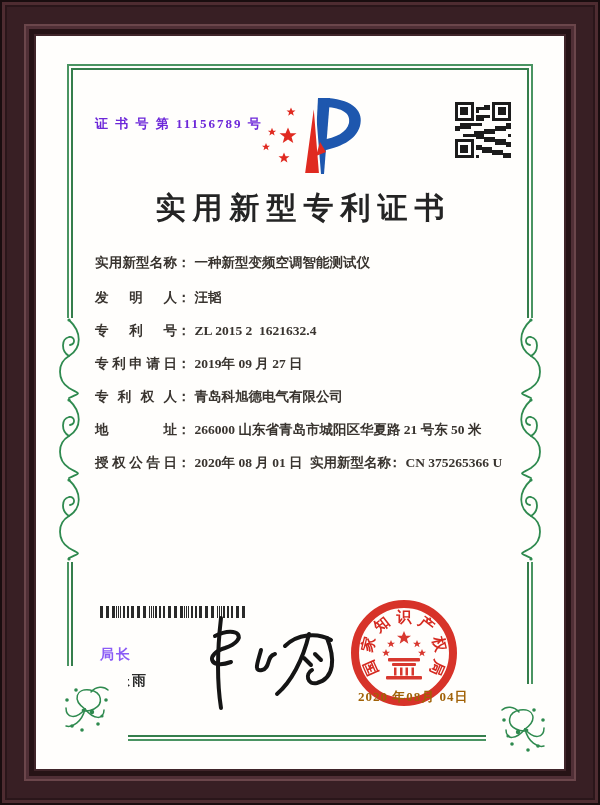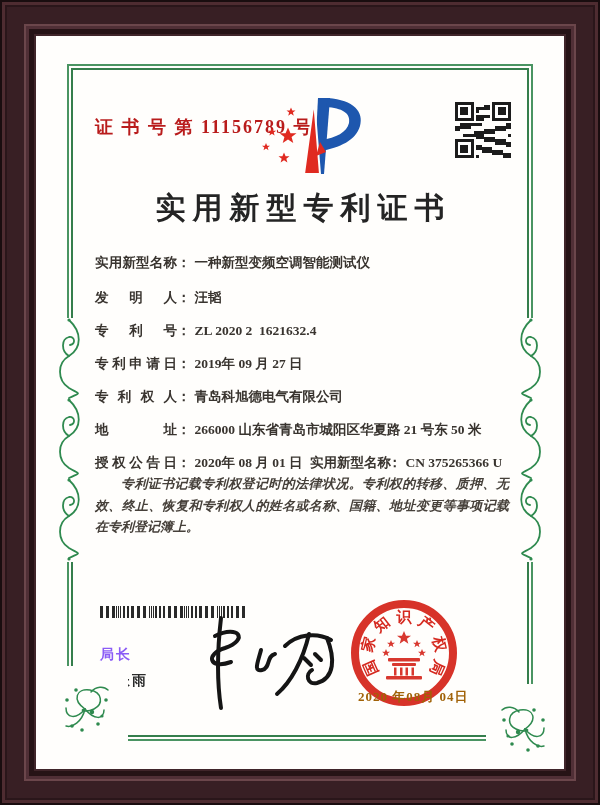--- a/index.html
+++ b/index.html
@@ -16,22 +16,22 @@
       inset 0 0 0 29px #502f36,
       inset 0 0 0 34px #261316,
       inset 0 0 0 36px #40252a;}
   .paper{position:absolute;inset:36px;background:#fffefc;}
   
   .gborder{position:absolute;inset:28px 31px;border:2px solid #4a9462;}
   .gborder::before{content:"";position:absolute;inset:2px;border:2px solid #357e4c;}
   .mask{position:absolute;background:#fffefc;z-index:3;}
   .orn{position:absolute;z-index:4;}
   
-  .certno{position:absolute;left:59px;top:79px;font-size:18px;letter-spacing:2px;
-          color:#b91c1c;font-weight:600;}
+  .certno{position:absolute;left:59px;top:79px;font-size:13px;letter-spacing:2px;
+          color:#6d28d9;font-weight:600;}
   .logo{position:absolute;left:222px;top:56px;width:110px;height:88px;}
   .qr{position:absolute;left:419px;top:66px;width:56px;height:56px;}
   .title{position:absolute;left:0;top:152px;width:100%;text-align:center;
          font-size:30px;font-weight:bold;letter-spacing:7px;padding-left:7px;
          box-sizing:border-box;color:#242424;}
   
   .fields{position:absolute;left:59px;top:218px;width:414px;font-size:13.5px;
           font-weight:600;color:#39342f;}
   .frow{position:absolute;left:0;white-space:nowrap;}
   .flabel{display:inline-block;width:82px;text-align:justify;text-align-last:justify;
@@ -302,39 +302,38 @@
     <div class="title">实用新型专利证书</div>
 
     <div class="fields">
       <div class="frow" style="top:0;">
         <span class="flabel">实用新型名称</span><span class="fcolon">：</span><span class="fval">一种新型变频空调智能测试仪</span>
       </div>
       <div class="frow" style="top:35px;">
         <span class="flabel">发明人</span><span class="fcolon">：</span><span class="fval">汪韬</span>
       </div>
       <div class="frow" style="top:68px;">
-        <span class="flabel">专利号</span><span class="fcolon">：</span><span class="fval">ZL 2020 2  1621632.4</span>
+        <span class="flabel">专利号</span><span class="fcolon">：</span><span class="fval">ZL 2015 2  1621632.4</span>
       </div>
       <div class="frow" style="top:101px;">
         <span class="flabel">专利申请日</span><span class="fcolon">：</span><span class="fval">2019年 09 月 27 日</span>
       </div>
       <div class="frow" style="top:134px;">
         <span class="flabel">专利权人</span><span class="fcolon">：</span><span class="fval">青岛科旭德电气有限公司</span>
       </div>
       <div class="frow" style="top:167px;">
         <span class="flabel">地址</span><span class="fcolon">：</span><span class="fval">266000 山东省青岛市城阳区华夏路 21 号东 50 米</span>
       </div>
       <div class="frow" style="top:200px;width:414px;">
         <span><span class="flabel">授权公告日</span><span class="fcolon">：</span><span class="fval">2020年 08 月 01 日</span></span>
         <span class="pair2"><span class="flabel">实用新型名称</span><span class="fcolon">：</span><span class="fval">CN 375265366 U</span></span>
       </div>
     </div>
 
     <div class="bodytext">
-      <p>专利证书记载专利权登记时的法律状况。专利权的转移、质押、无效、终止、恢复和专利权人的姓名或名称、国籍、地址变更等事项记载在专利登记簿上。</p>
     </div>
 
     <svg class="barcode" id="barcode" viewBox="0 0 146 12" preserveAspectRatio="none">
         <rect x="0" y="0" width="3" height="12" fill="#2a2a2a"></rect>
         <rect x="6" y="0" width="3" height="12" fill="#2a2a2a"></rect>
         <rect x="12" y="0" width="3" height="12" fill="#2a2a2a"></rect>
         <rect x="16" y="0" width="1" height="12" fill="#2a2a2a"></rect>
         <rect x="18" y="0" width="1" height="12" fill="#2a2a2a"></rect>
         <rect x="20" y="0" width="1" height="12" fill="#2a2a2a"></rect>
         <rect x="23" y="0" width="2" height="12" fill="#2a2a2a"></rect>

